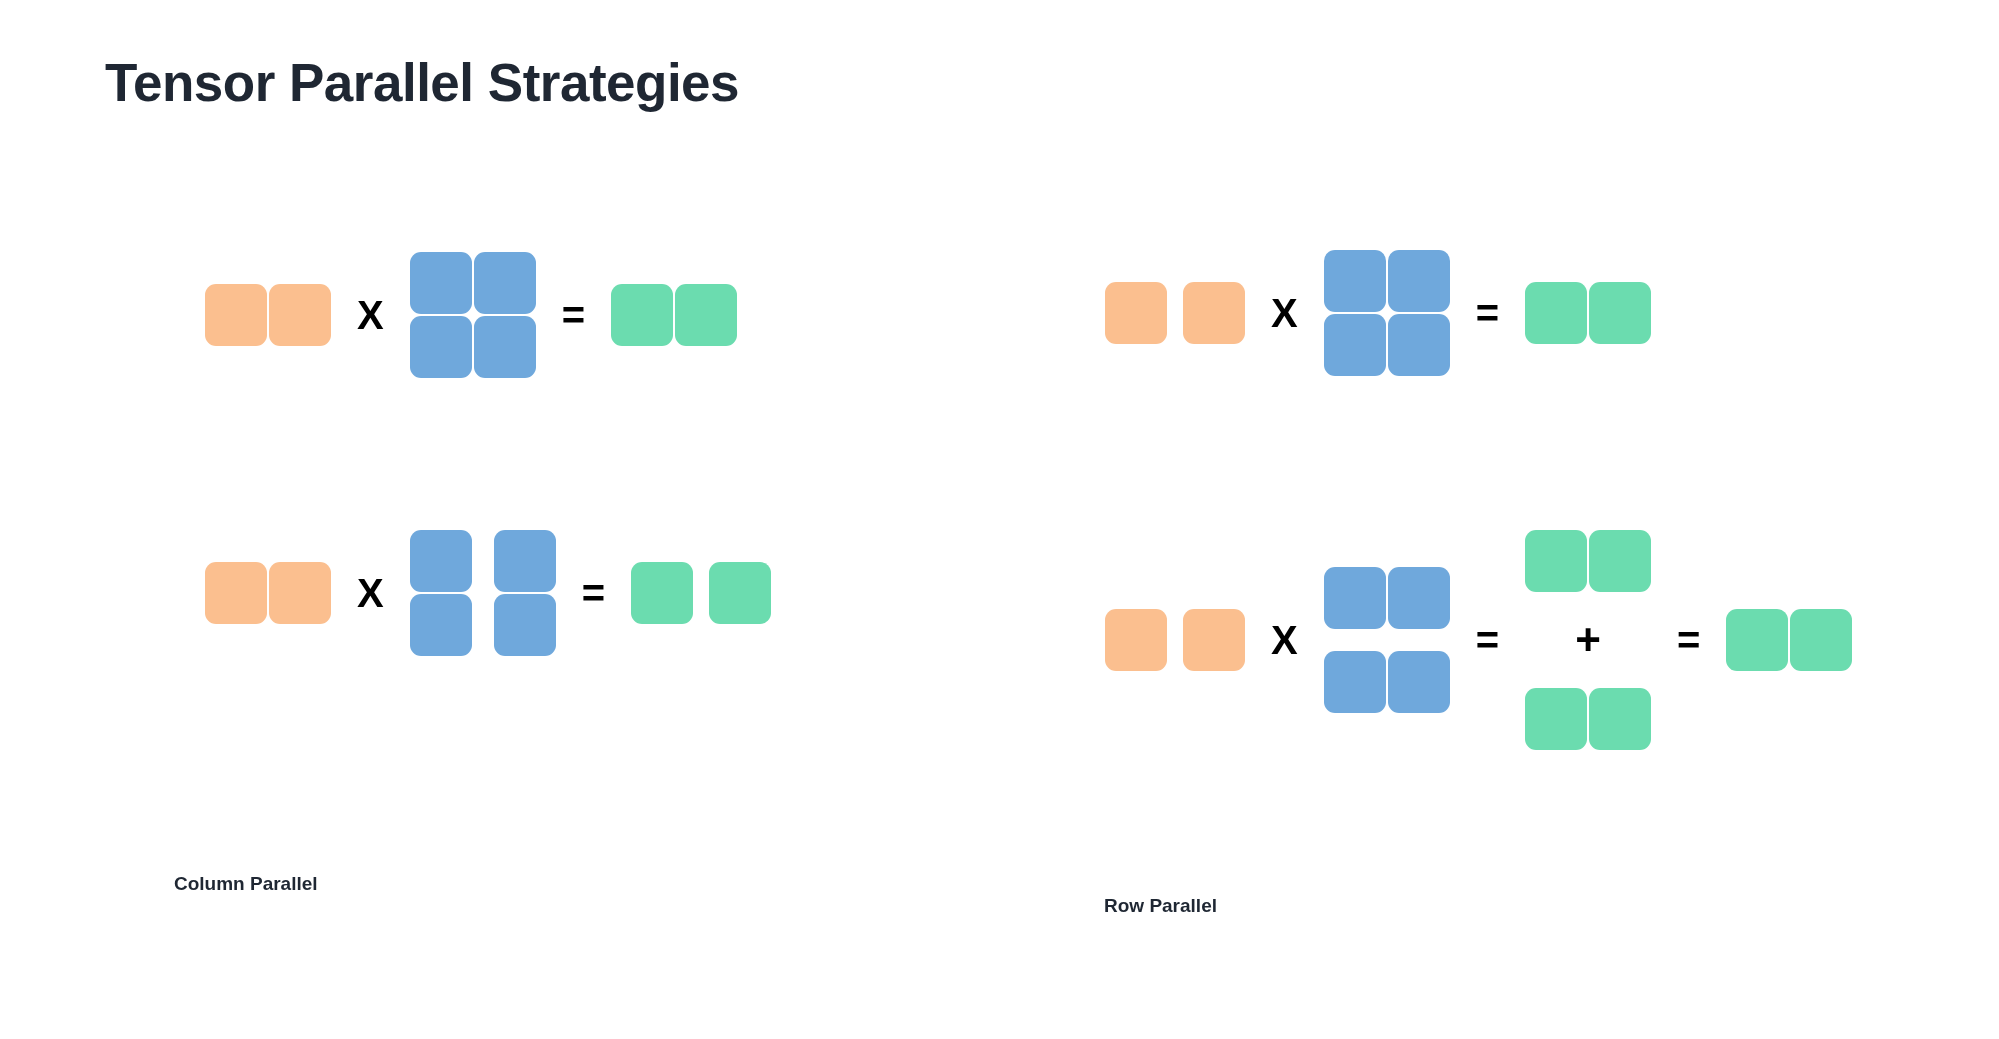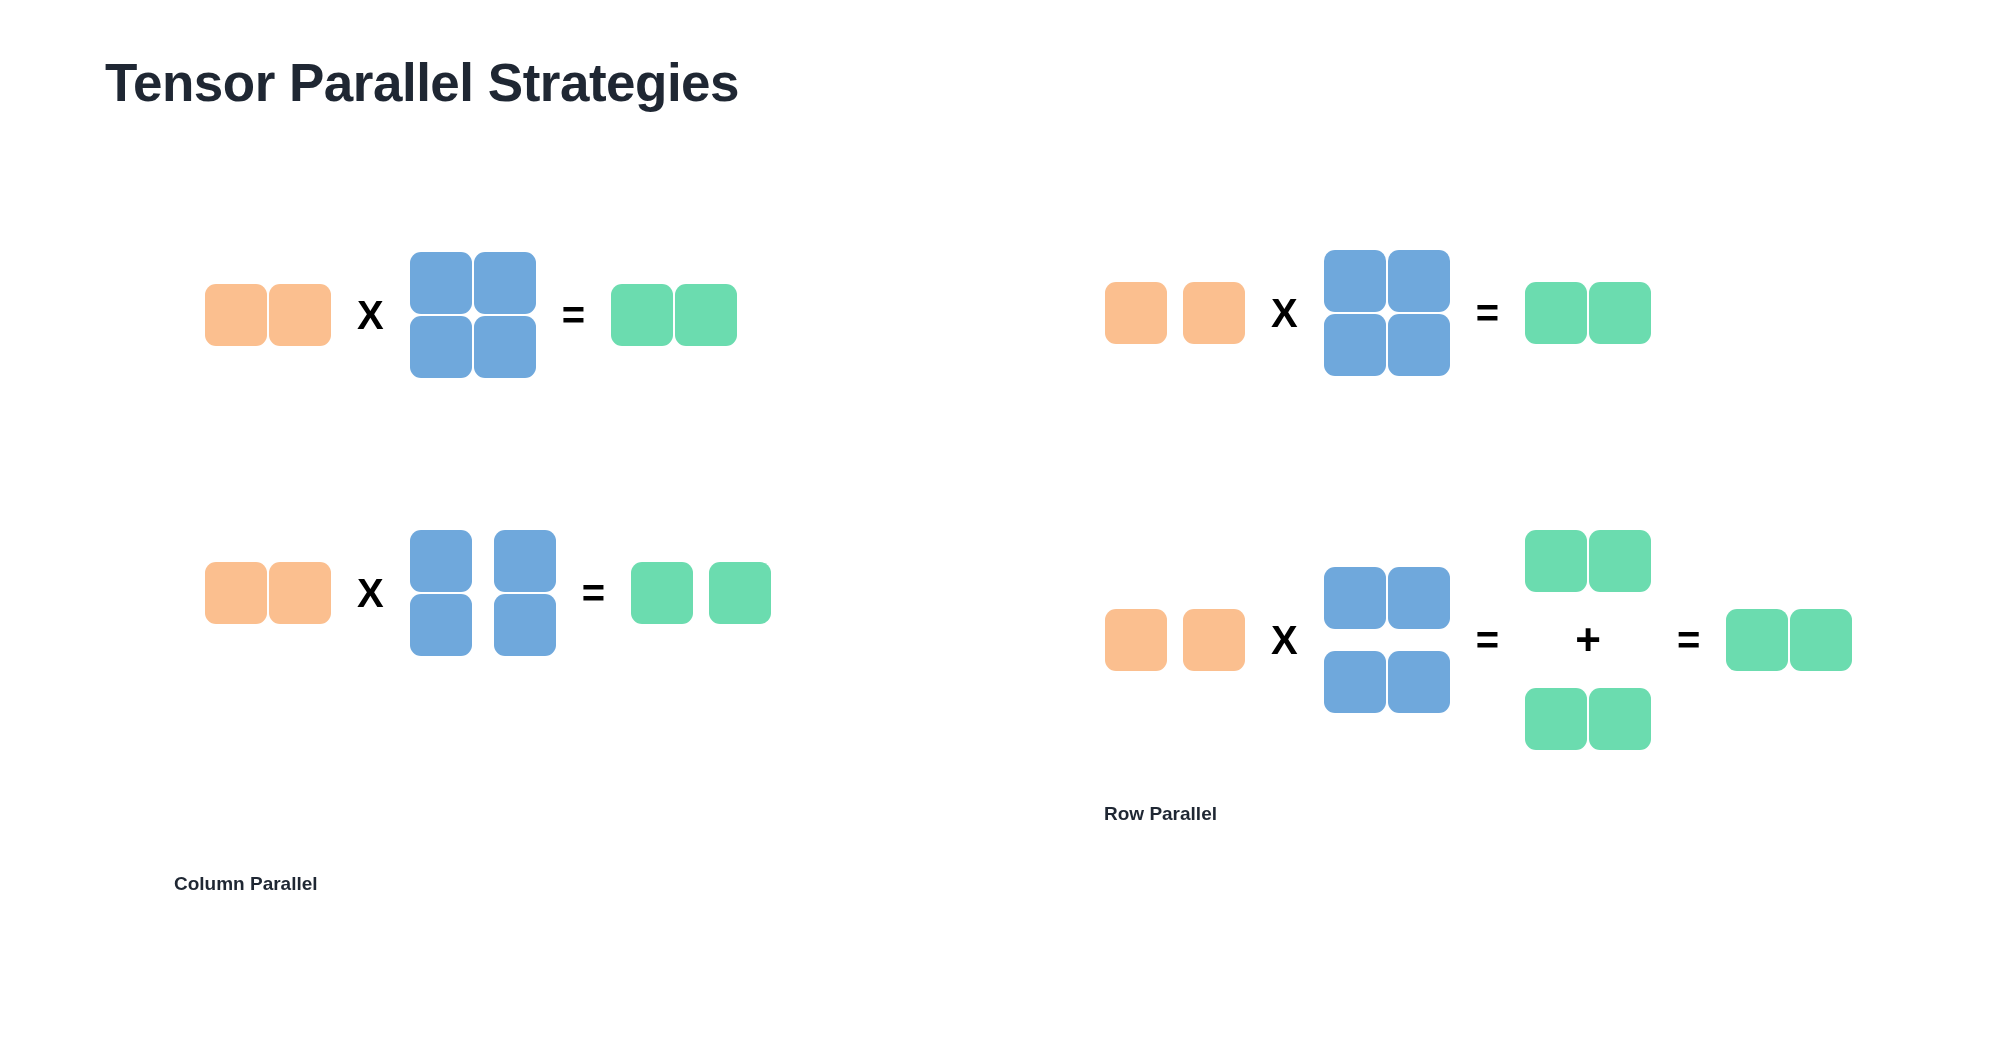--- a/index.html
+++ b/index.html
@@ -91,21 +91,21 @@
     white-space: nowrap;
   }
 
   
   #diagram-column-parallel-full   { left: 205px;  top: 252px; }
   #diagram-column-parallel-split  { left: 205px;  top: 530px; }
   #diagram-row-parallel-full      { left: 1105px; top: 250px; }
   #diagram-row-parallel-split     { left: 1105px; top: 530px; }
 
   #caption-column-parallel { left: 174px;  top: 833px; margin-top: 40px; }
-  #caption-row-parallel    { left: 1104px; top: 803px; }
+  #caption-row-parallel    { left: 1104px; top: 895px; }
 </style>
 </head>
 <body>
 
 <div id="page-title">Tensor Parallel Strategies</div>
 
 <div class="diagram" id="diagram-column-parallel-full">
 
   <div class="matrix m-1x2-tight">
     <div class="cell orange"></div>

